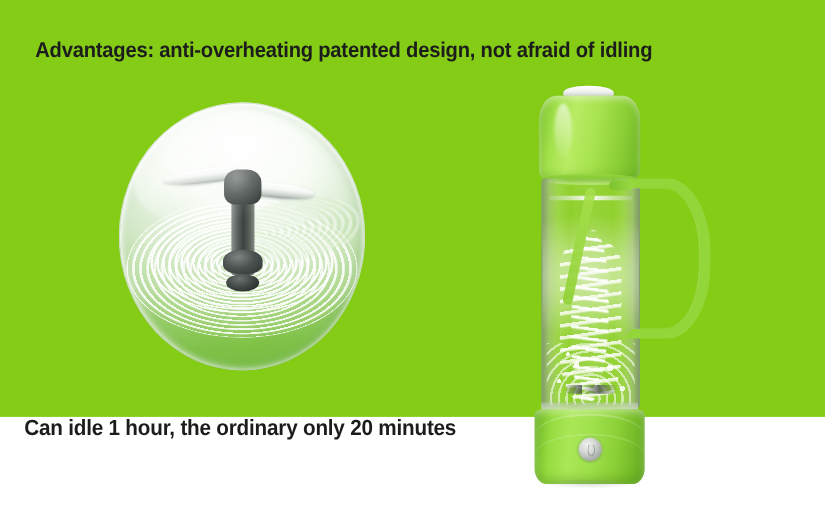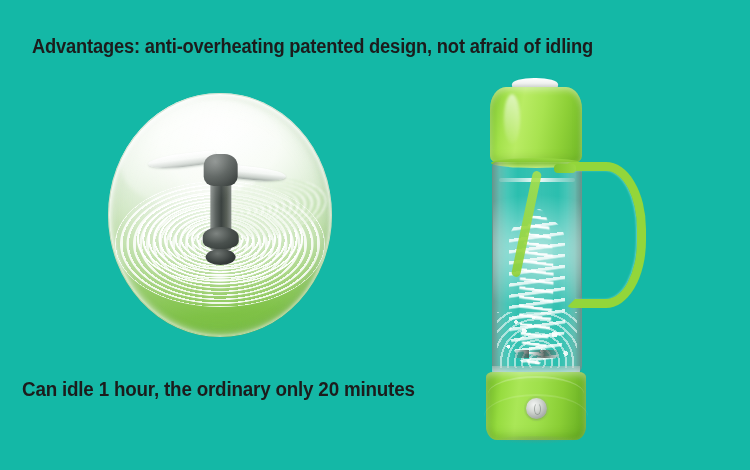--- a/index.html
+++ b/index.html
@@ -1,21 +1,21 @@
 <!DOCTYPE html>
 <html><head>
 <meta charset="utf-8">
 <style>
   html,body{margin:0;padding:0;}
   body{
     width:750px;height:470px;background:#ffffff;
     font-family:"Liberation Sans", sans-serif;
     overflow:hidden;position:relative;
   }
-  .stage{position:relative;width:750px;height:470px;background:#14b8a6;}
+  .stage{position:relative;width:750px;height:379px;background:#84cc16;}
 
   
   .adtext{
     position:absolute;
     font-weight:bold;
     color:#1c1c1c;
     letter-spacing:-0.2px;
     white-space:nowrap;
     font-stretch:condensed;
     transform:scaleX(0.94);

